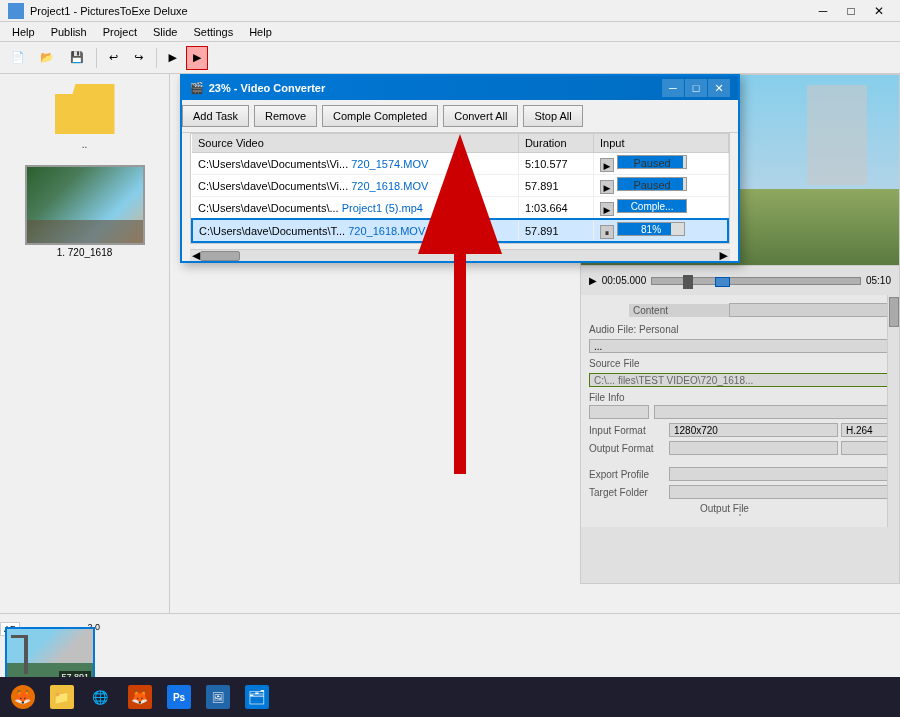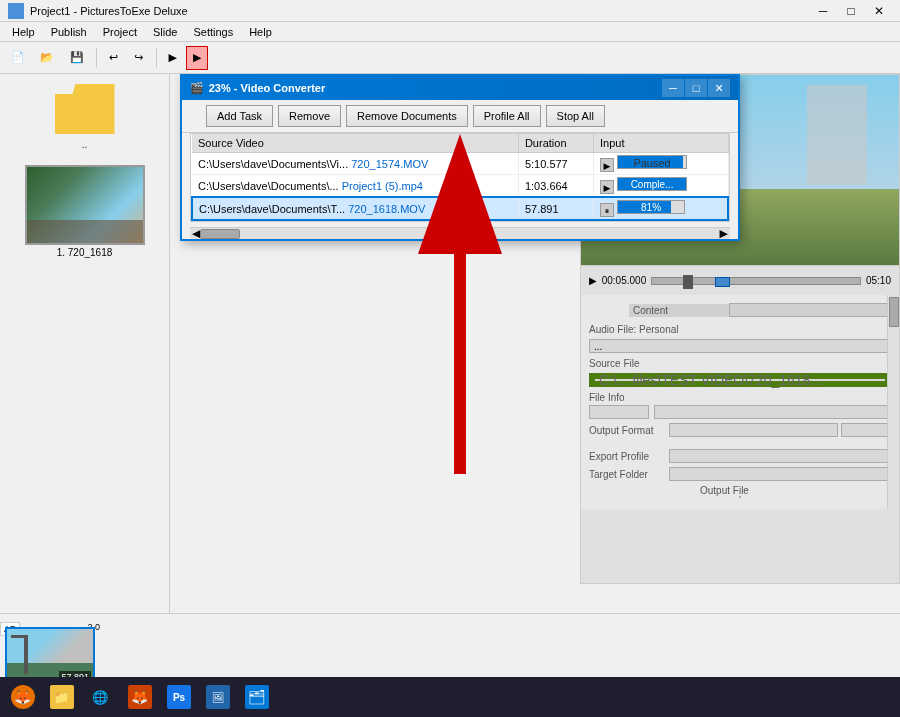--- a/index.html
+++ b/index.html
@@ -133,21 +133,21 @@
       align-items: center;
       padding: 0 8px;
       font-size: 11px;
       font-weight: bold;
     }
     .dialog-title-text { flex: 1; }
     .dialog-controls { display: flex; gap: 1px; }
     .dialog-btn { width: 22px; height: 18px; background: rgba(255,255,255,0.2); border: none; color: white; cursor: pointer; font-size: 11px; display: flex; align-items: center; justify-content: center; }
 
     .dialog-toolbar {
-      padding: 5px 24px;
+      padding: 5px 0;
       display: flex;
       gap: 5px;
       border-bottom: 1px solid #ccc;
     }
     .dlg-btn {
       height: 22px;
       padding: 2px 10px;
       border: 1px solid #999;
       background: linear-gradient(to bottom, #f5f5f5, #e0e0e0);
       cursor: pointer;
@@ -434,22 +434,22 @@
         <div class="dialog-controls">
           <button class="dialog-btn">─</button>
           <button class="dialog-btn">□</button>
           <button class="dialog-btn close-btn">✕</button>
         </div>
       </div>
 
       <div class="dialog-toolbar">
         <button class="dlg-btn">Add Task</button>
         <button class="dlg-btn">Remove</button>
-        <button class="dlg-btn">Remove Documents</button>
-        <button class="dlg-btn">Profile All</button>
+        <button class="dlg-btn">Comple Completed</button>
+        <button class="dlg-btn">Convert All</button>
         <button class="dlg-btn">Stop All</button>
       </div>
 
       <div class="table-container">
         <table>
           <thead>
             <tr>
               <th>Source Video</th>
               <th>Duration</th>
               <th>Input</th>
@@ -465,20 +465,34 @@
               <td>5:10.577</td>
               <td>
                 <span class="play-icon">▶</span>
                 <div class="progress-bar-container">
                   <div class="progress-bar-fill" style="width:95%"></div>
                   <span class="progress-bar-text status-paused">Paused</span>
                 </div>
               </td>
             </tr>
 
+            <tr>
+              <td>
+                <span>C:\Users\dave\Documents\Vi... </span>
+                <span class="file-link">720_1618.MOV</span>
+              </td>
+              <td>57.891</td>
+              <td>
+                <span class="play-icon">▶</span>
+                <div class="progress-bar-container">
+                  <div class="progress-bar-fill" style="width:95%"></div>
+                  <span class="progress-bar-text status-paused">Paused</span>
+                </div>
+              </td>
+            </tr>
 
             <tr>
               <td>
                 <span>C:\Users\dave\Documents\... </span>
                 <span class="file-link">Project1 (5).mp4</span>
               </td>
               <td>1:03.664</td>
               <td>
                 <span class="play-icon">▶</span>
                 <div class="progress-bar-container">
@@ -537,26 +551,31 @@
         <div class="prop-row">
           <span class="prop-label" style="background:#d0d0d0; padding:1px 4px; font-size:10px; width:100px; display:inline-block;">Content</span>
           <span class="prop-value-input" style="width:140px; background:#d0d0d0; border:1px solid #aaa; font-size:10px; padding:1px 4px;"></span>
         </div>
         <div style="margin-top:5px; font-size:10px; color:#555; padding:2px 0;">Audio File: Personal</div>
         <div class="prop-row" style="margin-top:2px;">
           <div style="background:#d8d8d8; width:100%; height:14px; border:1px solid #aaa; font-size:10px; padding:0 4px; display:flex; align-items:center;">...</div>
         </div>
         <div style="margin-top:0; font-size:10px; color:#555; padding:2px 0;">Source File</div>
         <div class="prop-row" style="margin-top:2px;">
-          <div style="background:#d8d8d8; width:100%; height:14px; border:6px solid #4d7c0f; font-size:14px; padding:0 4px; display:flex; align-items:center; color:#666;">C:\... files\TEST VIDEO\720_1618...</div>
+          <div style="background:#d8d8d8; width:100%; height:14px; border:1px solid #4d7c0f; font-size:10px; padding:0 4px; display:flex; align-items:center; color:#666;">C:\... files\TEST VIDEO\720_1618...</div>
         </div>
         <div style="margin-top:5px; font-size:10px; color:#555;">File Info</div>
         <div class="prop-row" style="margin-top:2px; gap:5px;">
           <div style="background:#d8d8d8; width:60px; height:14px; border:1px solid #aaa; font-size:10px;"></div>
           <div style="background:#d8d8d8; flex:1; height:14px; border:1px solid #aaa; font-size:10px;"></div>
+        </div>
+        <div style="margin-top:4px;" class="prop-row">
+          <span style="font-size:10px; color:#555; width:80px; display:inline-block;">Input Format</span>
+          <div style="background:#d8d8d8; flex:1; height:14px; border:1px solid #aaa; font-size:10px; padding:0 4px; display:flex; align-items:center;">1280x720</div>
+          <div style="background:#d8d8d8; width:50px; height:14px; border:1px solid #aaa; font-size:10px; padding:0 4px; display:flex; align-items:center; margin-left:3px;">H.264</div>
         </div>
         <div style="margin-top:4px;" class="prop-row">
           <span style="font-size:10px; color:#555; width:80px; display:inline-block;">Output Format</span>
           <div style="background:#d8d8d8; flex:1; height:14px; border:1px solid #aaa; font-size:10px;"></div>
           <div style="background:#d8d8d8; width:50px; height:14px; border:1px solid #aaa; font-size:10px; margin-left:3px;"></div>
         </div>
         <div style="margin-top:12px;" class="prop-row">
           <span style="font-size:10px; color:#555; width:80px; display:inline-block;">Export Profile</span>
           <div style="background:#d8d8d8; flex:1; height:14px; border:1px solid #aaa; font-size:10px;"></div>
         </div>

